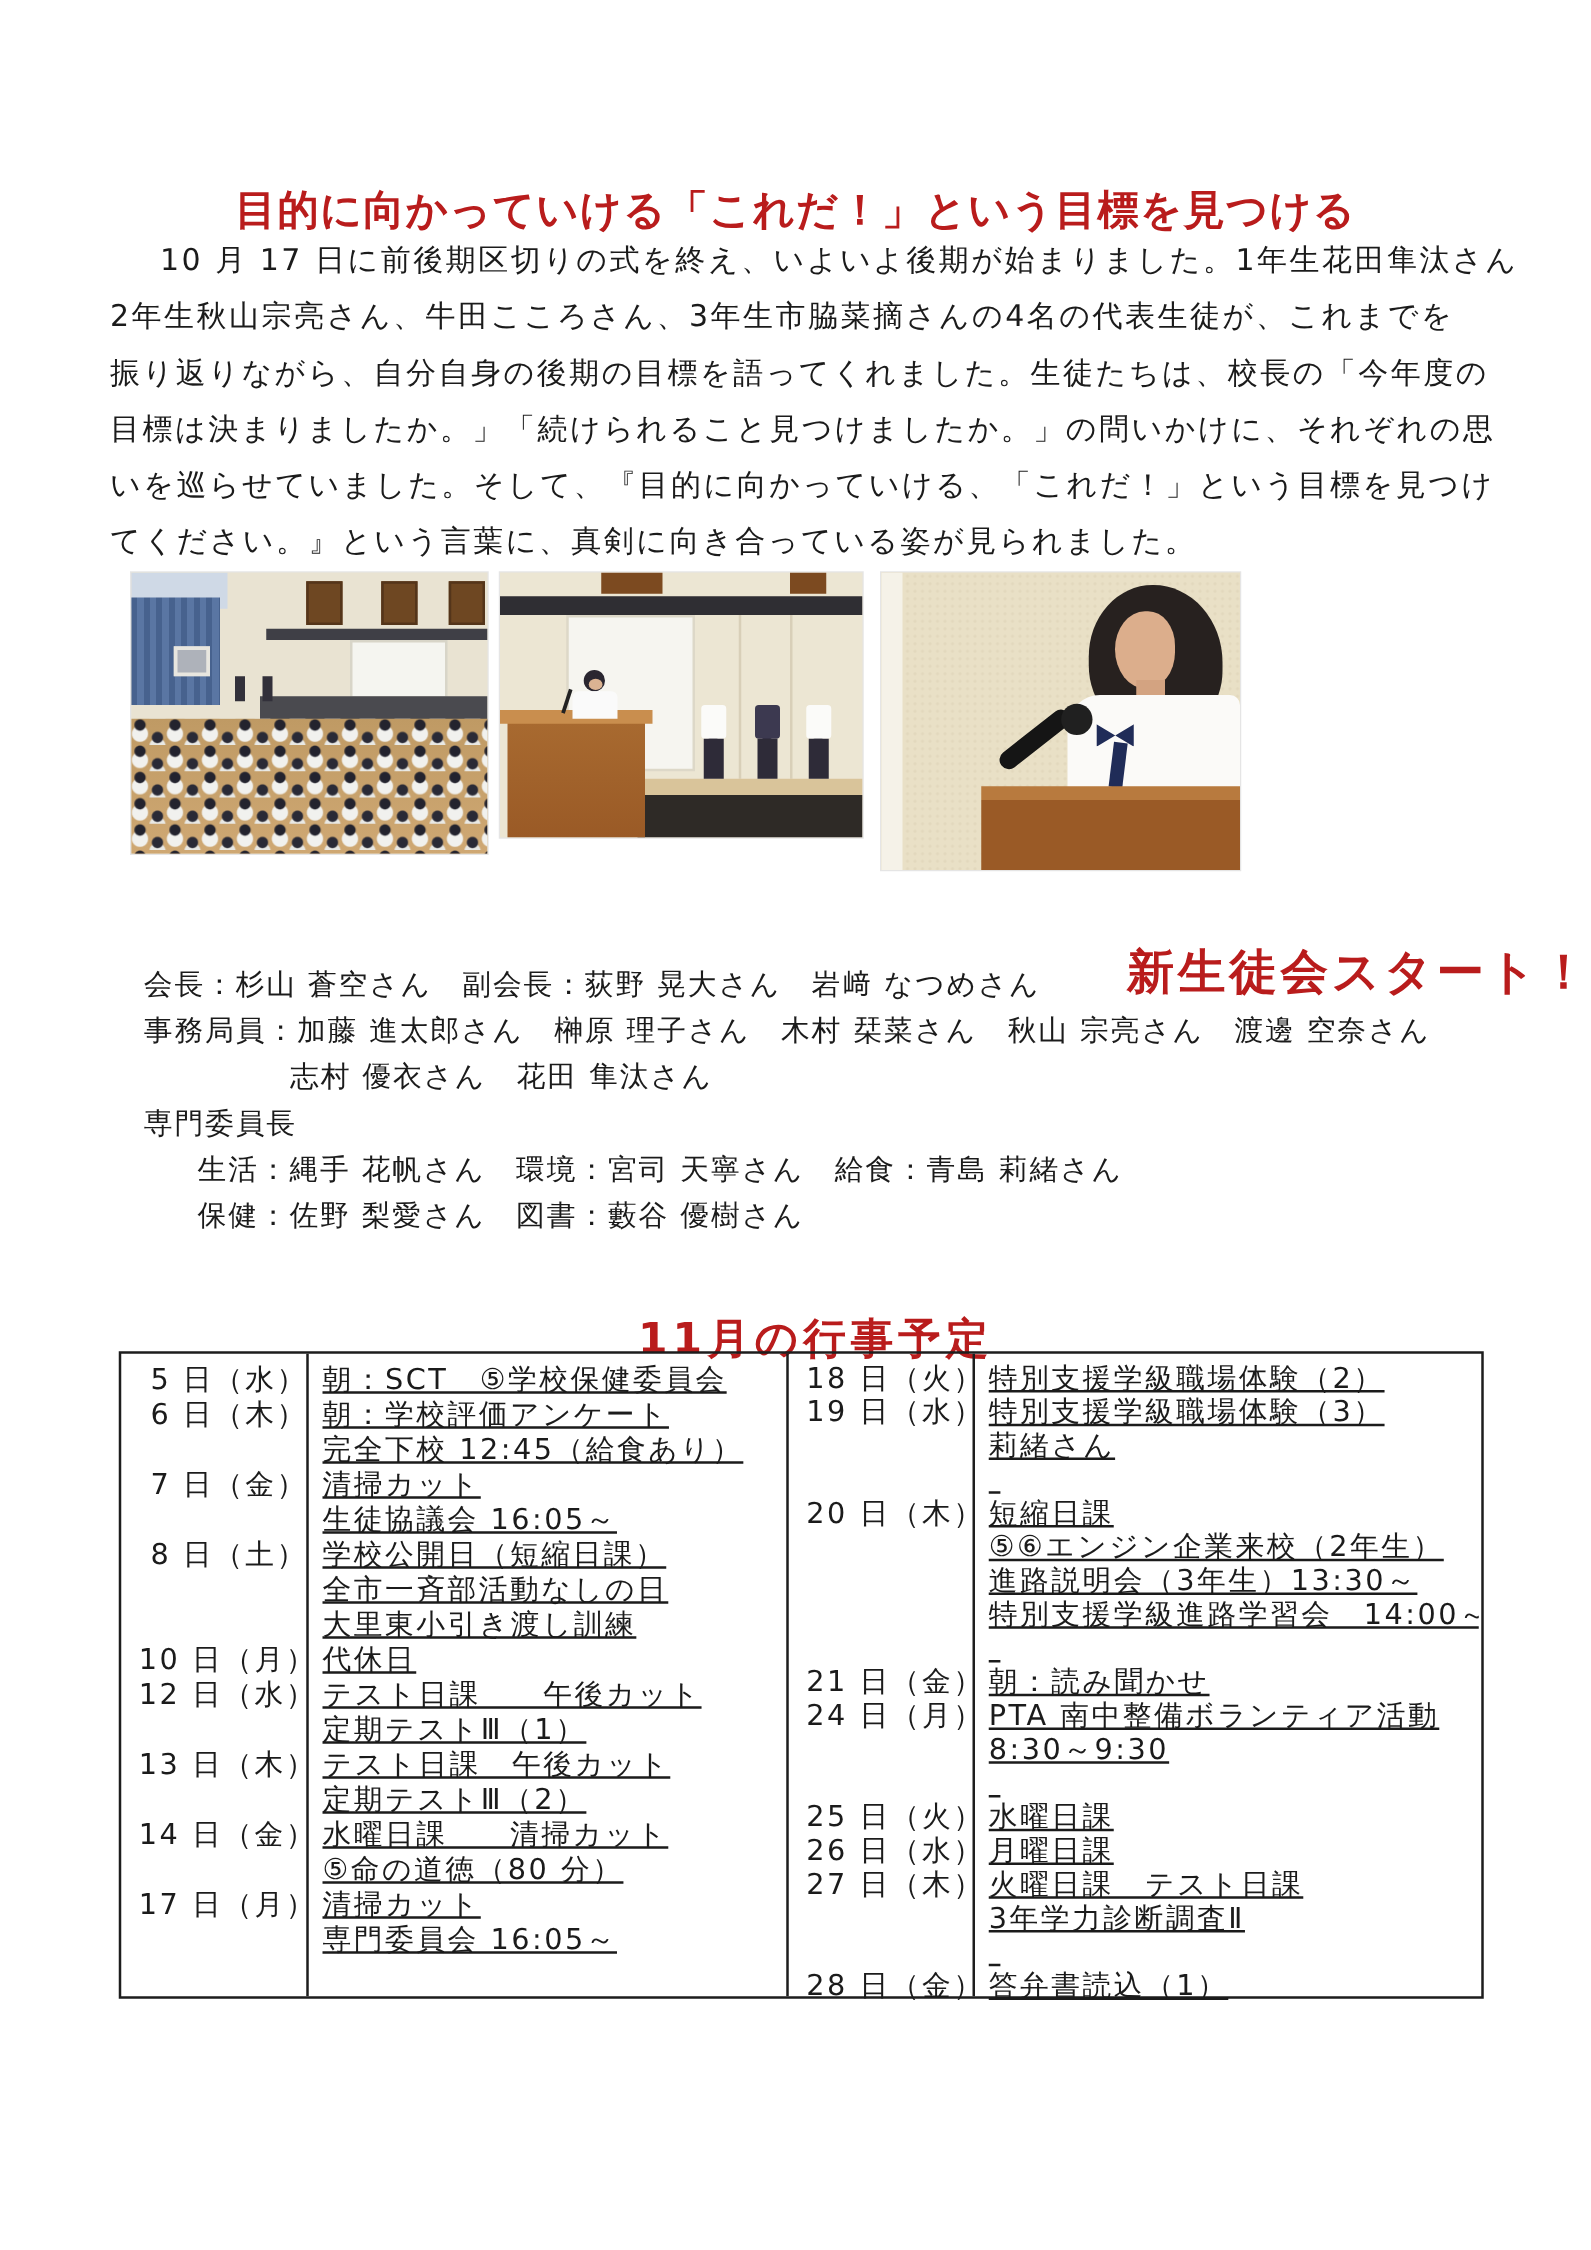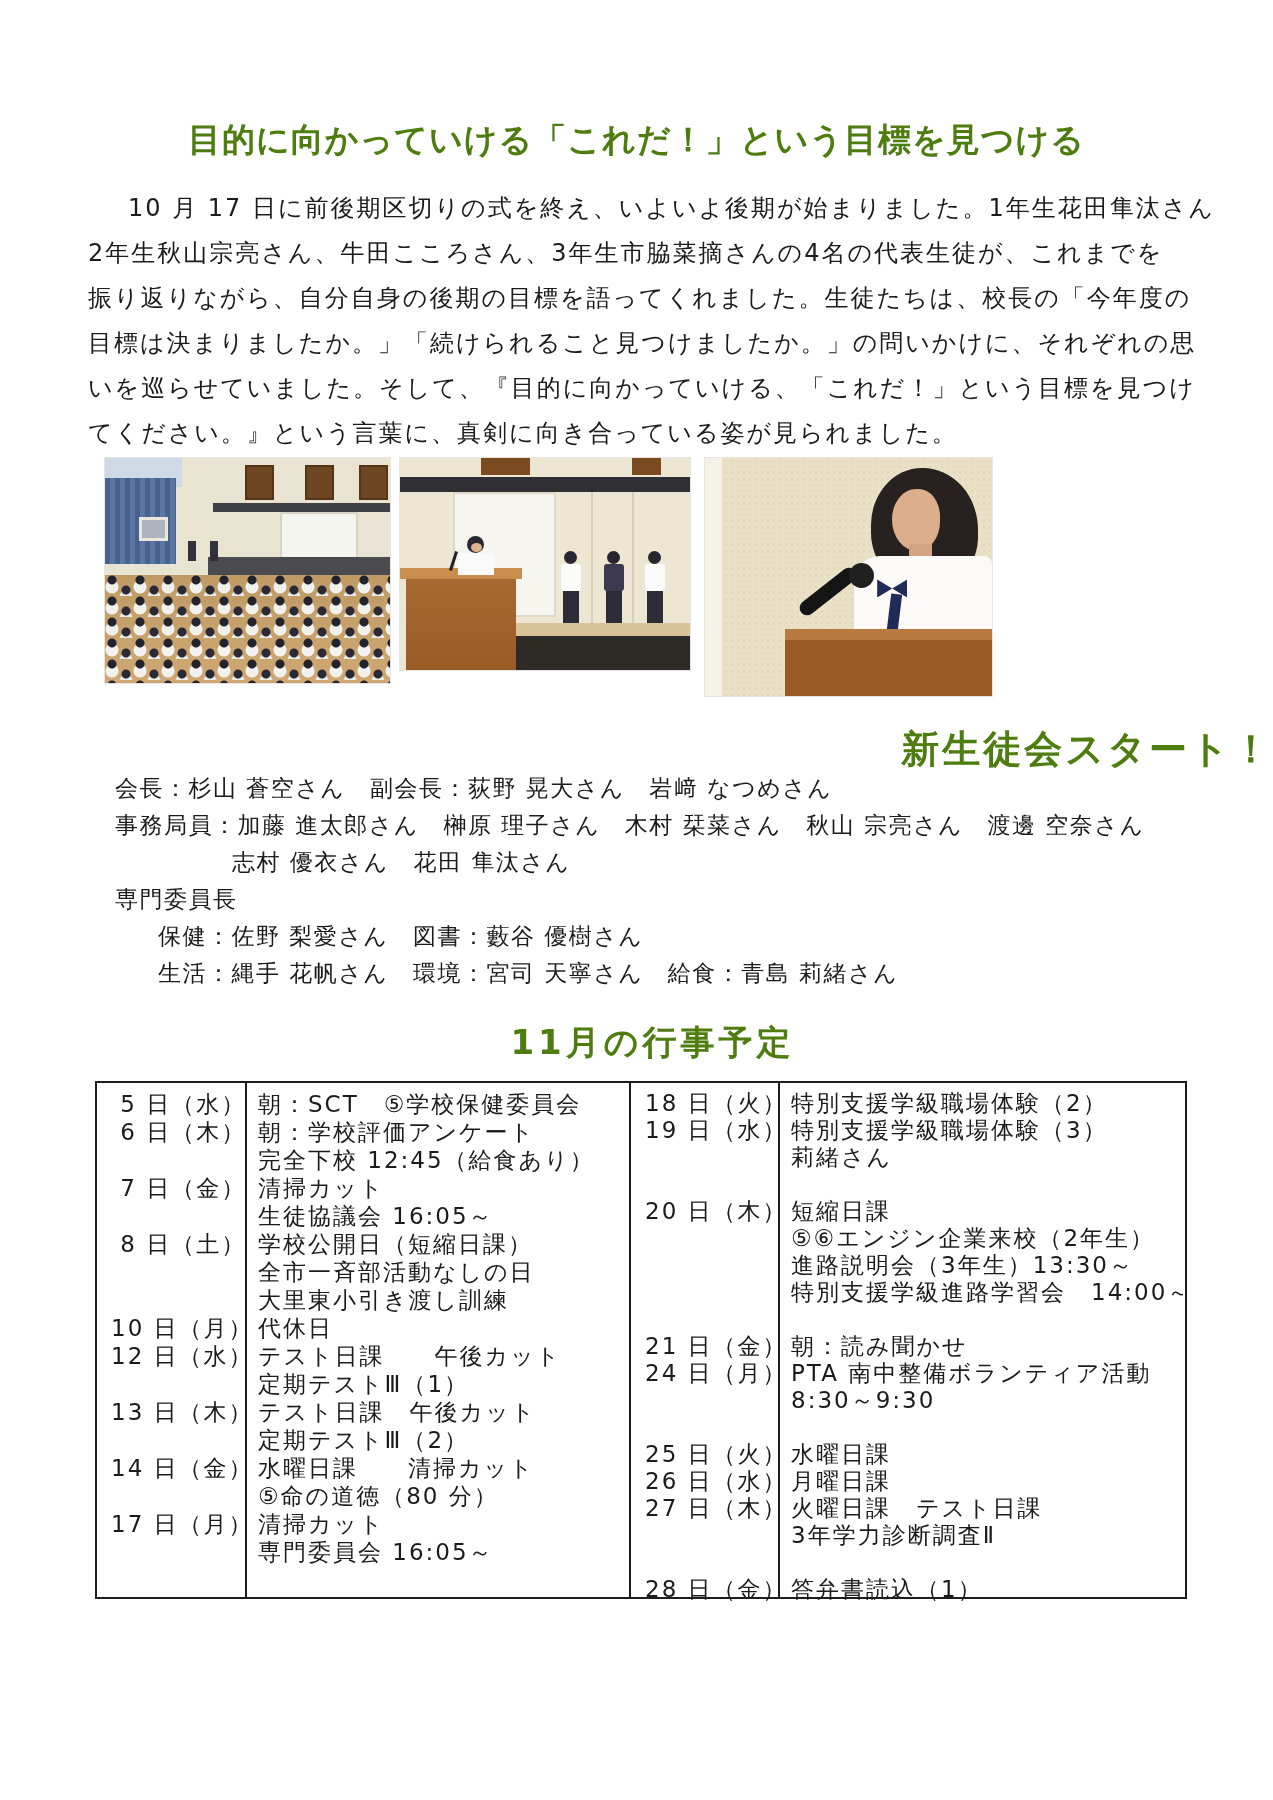--- a/index.html
+++ b/index.html
@@ -1,21 +1,21 @@
 <!DOCTYPE html>
 <html><head>
 <meta charset="utf-8">
 <style>
   html,body{margin:0;padding:0;background:#ffffff;}
   .page{
     position:relative;width:1273px;height:1800px;background:#ffffff;
     font-family:"DejaVu Sans","Liberation Sans",sans-serif;color:#1b1b1b;overflow:hidden;
   }
   
-  .head{position:absolute;left:0;right:0;text-align:center;color:#4d7c0f;font-weight:bold;}
+  .head{position:absolute;left:0;right:0;text-align:center;color:#b91c1c;font-weight:bold;margin-top:28px;}
   .h1{top:118px;font-size:33px;letter-spacing:1px;}
   .h2{top:724px;font-size:38px;letter-spacing:3px;text-align:right;}
   .h3{top:1020px;font-size:34px;letter-spacing:4px;padding-left:32px;}
   
   .bodytext{position:absolute;left:88px;top:186px;width:1102px;font-size:24px;line-height:45px;letter-spacing:2px;}
   .bodytext .ln{white-space:pre;}
   .bodytext .ln.first{text-indent:40px;text-align:right;}
   
   .officers{position:absolute;left:115px;top:770px;width:1080px;font-size:23px;letter-spacing:1.5px;}
   .officers .ln{height:37px;line-height:37px;white-space:pre;}
@@ -83,21 +83,21 @@
   .grp{display:flex;flex-direction:column;padding-top:7px;box-sizing:border-box;height:100%;
     background-image:linear-gradient(#1d1d1d,#1d1d1d);background-repeat:no-repeat;background-size:2px 100%;}
   .grp-l{width:532px;background-position:148px 0;}
   .grp-r{width:554px;border-left:2px solid #1d1d1d;background-position:147px 0;}
   .row{display:flex;flex:none;}
   .grp-l .row{height:28px;line-height:28px;}
   .grp-r .row{height:27px;line-height:27px;}
   .cell{box-sizing:border-box;overflow:hidden;white-space:pre;}
   .date{width:148px;padding-left:14px;}
   .grp-r .date{width:147px;}
-  .event{flex:1;padding-left:13px;}
+  .event{flex:1;padding-left:13px;text-decoration:underline;}
 </style>
 </head>
 <body>
 
 <div class="page">
 
   <div class="head h1">目的に向かっていける「これだ！」という目標を見つける</div>
 
   <div class="bodytext">
     <div class="ln first">10 月 17 日に前後期区切りの式を終え、いよいよ後期が始まりました。1年生花田隼汰さん</div>
@@ -169,22 +169,22 @@
     <div class="michead"></div>
   </div>
 
   <div class="head h2">新生徒会スタート！</div>
 
   <div class="officers">
     <div class="ln">会長：杉山 蒼空さん　副会長：荻野 晃大さん　岩﨑 なつめさん</div>
     <div class="ln">事務局員：加藤 進太郎さん　榊原 理子さん　木村 栞菜さん　秋山 宗亮さん　渡邊 空奈さん</div>
     <div class="ln ind-a">志村 優衣さん　花田 隼汰さん</div>
     <div class="ln">専門委員長</div>
+    <div class="ln ind-b">生活：縄手 花帆さん　環境：宮司 天寧さん　給食：青島 莉緒さん</div>
     <div class="ln ind-b">保健：佐野 梨愛さん　図書：藪谷 優樹さん</div>
-    <div class="ln ind-b">生活：縄手 花帆さん　環境：宮司 天寧さん　給食：青島 莉緒さん</div>
   </div>
 
   <div class="head h3">11月の行事予定</div>
 
   <div class="sched">
     <div class="grp grp-l">
 
     <div class="row">
           <div class="cell date"> 5 日（水）</div>
           <div class="cell event">朝：SCT　⑤学校保健委員会</div>

